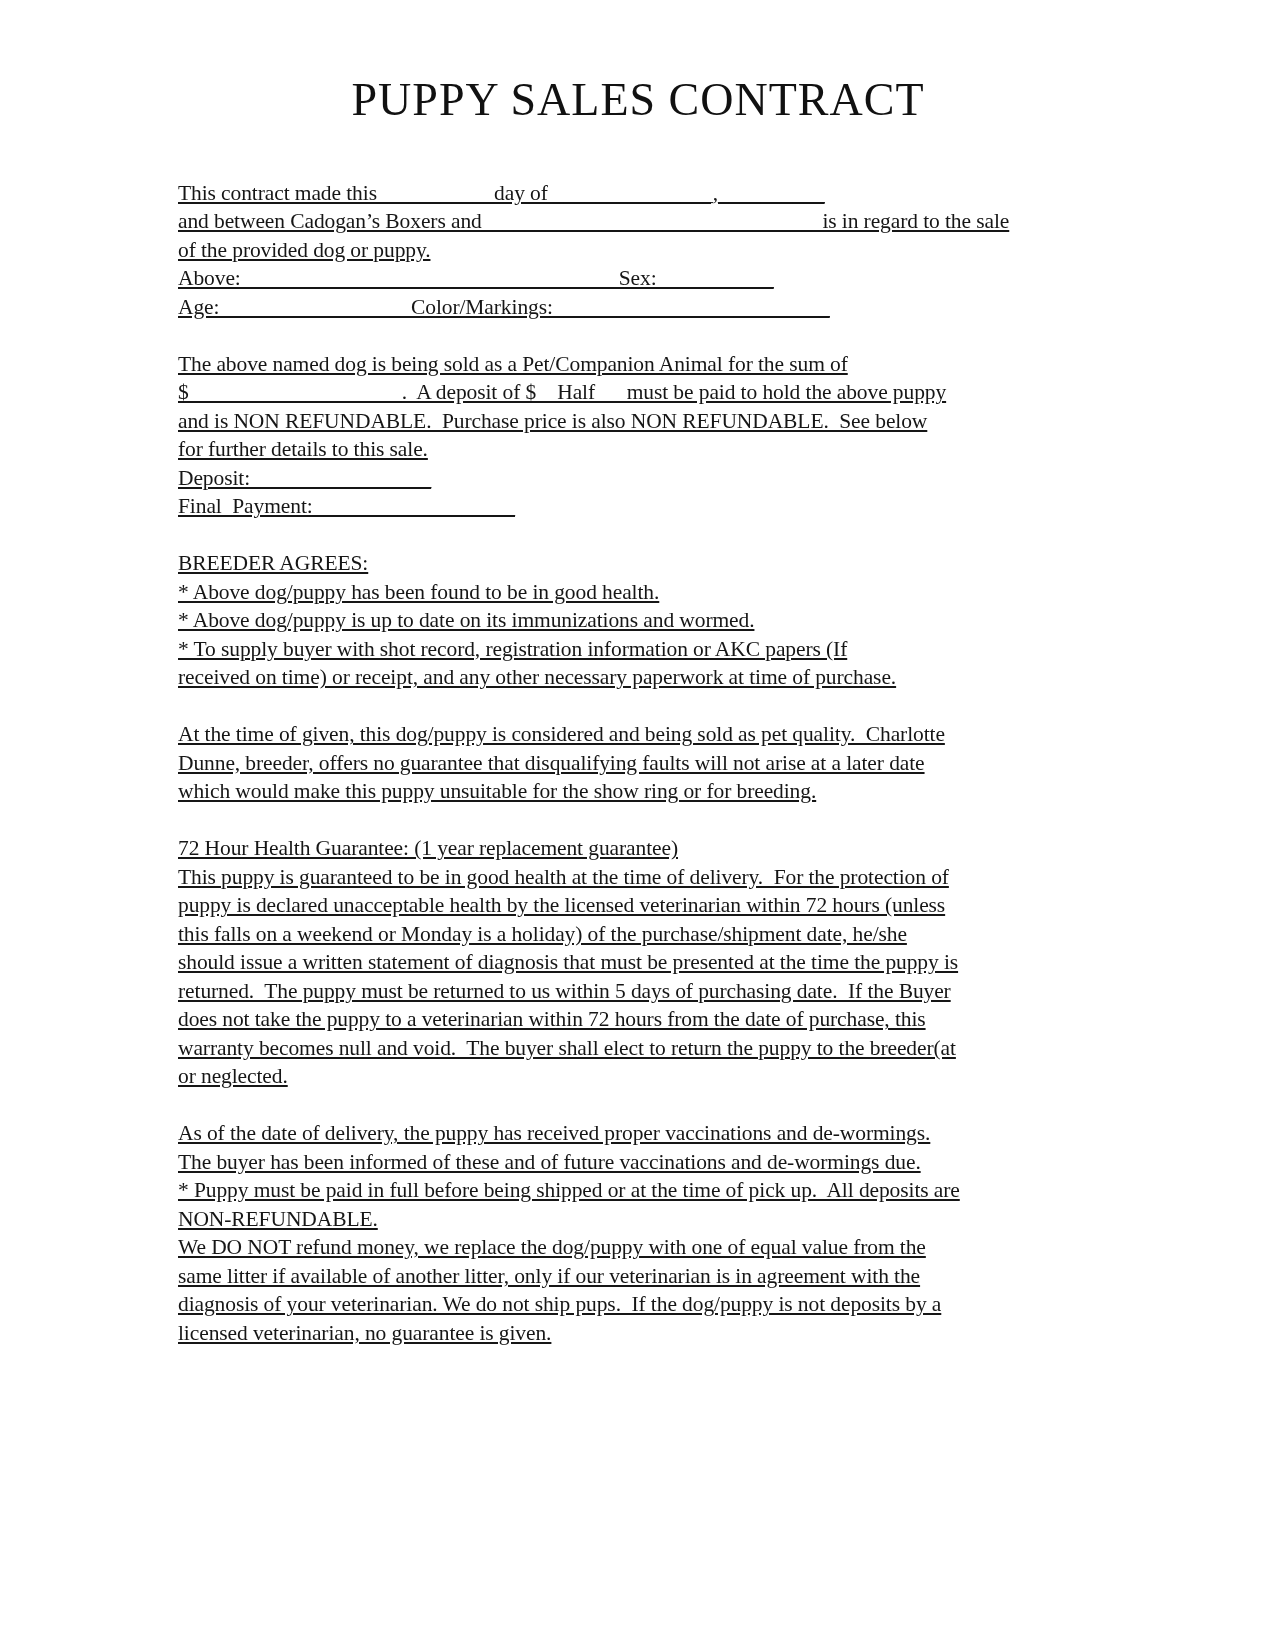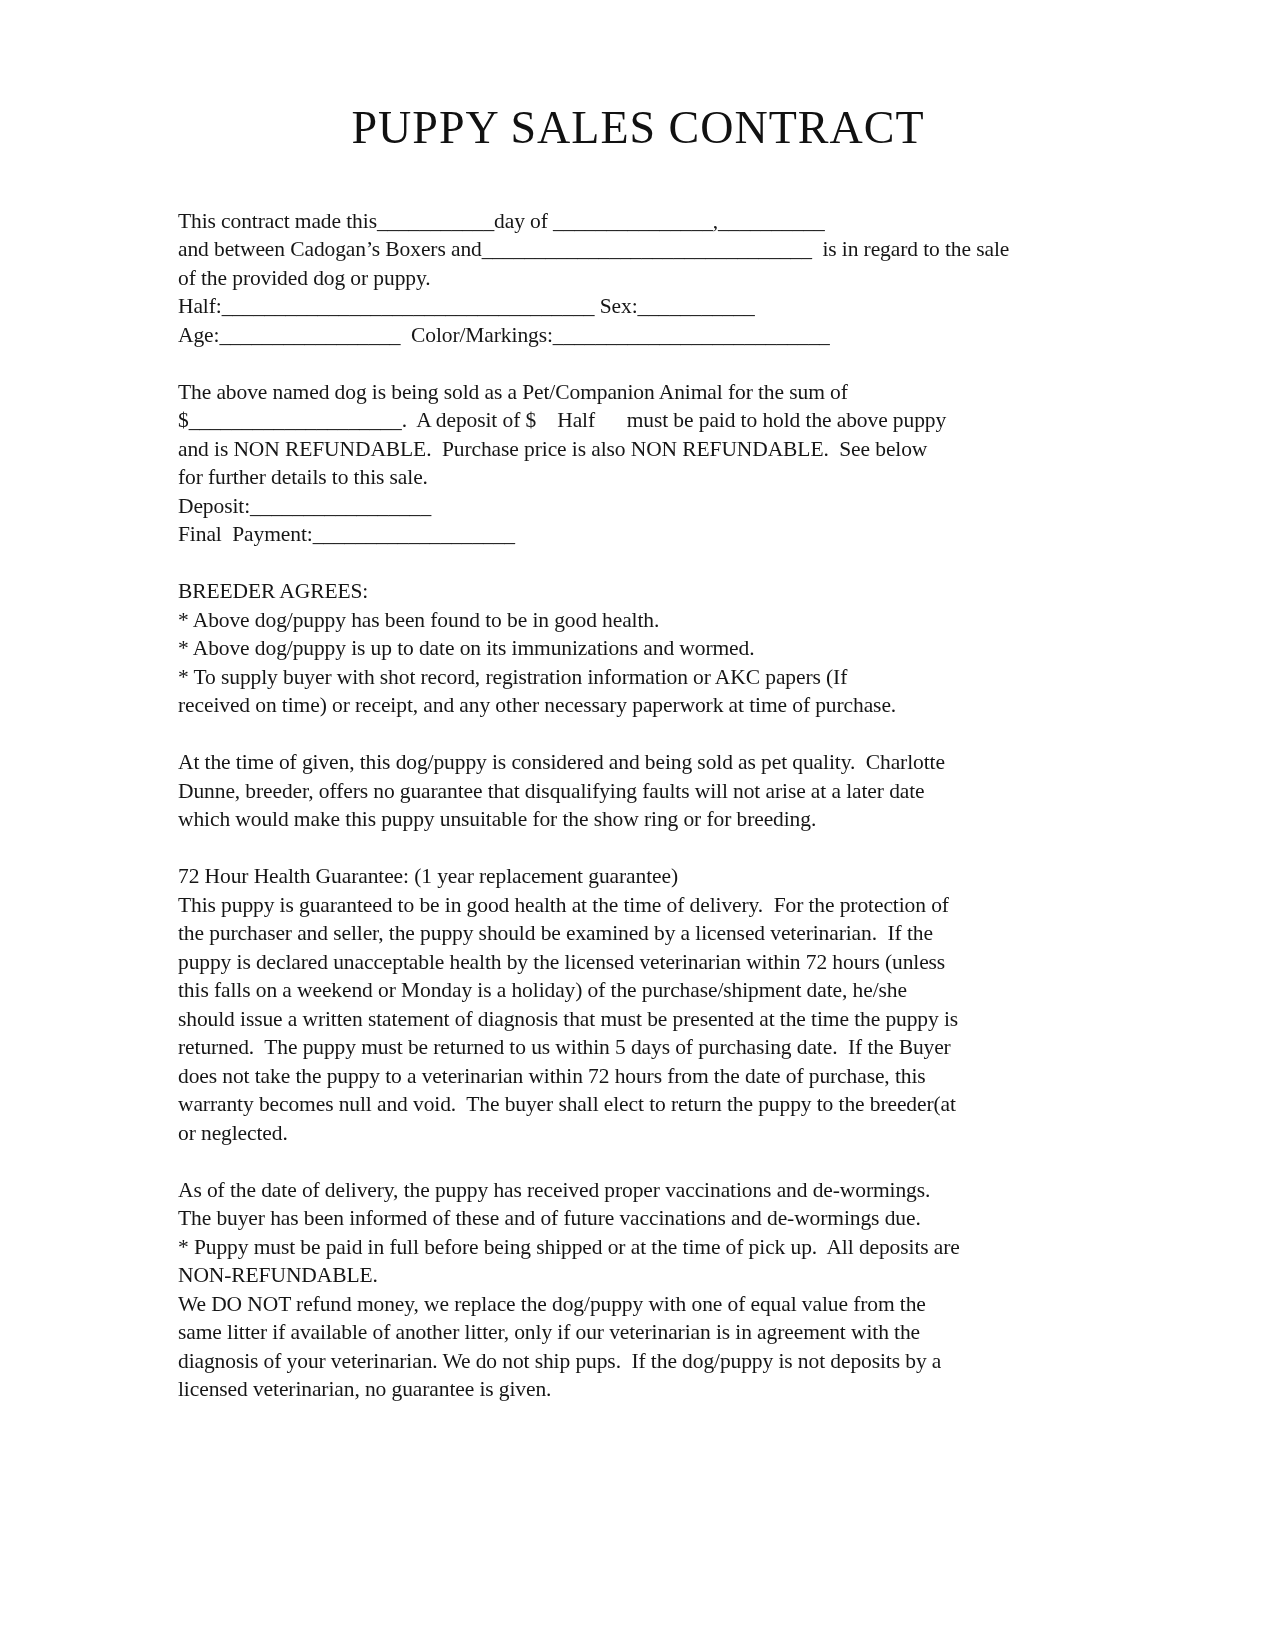--- a/index.html
+++ b/index.html
@@ -10,21 +10,21 @@
   .page {
     position: relative;
     width: 1275px;
     height: 1650px;
     background: #ffffff;
     overflow: hidden;
     font-family: "Liberation Serif", serif;
     color: #161616;
   }
   .title-wrap {
-    padding-top: 102px;
+    padding-top: 74px;
     margin-left: 178px;
     width: 920px;
     text-align: center;
   }
   .doc-title {
     font-size: 46px;
     font-weight: 400;
     letter-spacing: 1px;
     line-height: 1.15;
     color: #111111;
@@ -32,41 +32,42 @@
   .doc-body {
     margin-left: 178px;
     margin-top: 52px;
     width: 980px;
     font-size: 21.5px;
     line-height: 28.5px;
     letter-spacing: -0.1px;
   }
   .para {
     margin: 0 0 28.5px 0;
+    text-decoration: underline;
   }
   .para:last-child {
     margin-bottom: 0;
   }
   .line {
     white-space: pre;
   }
 </style>
 </head>
 <body>
 
 <div class="page">
   <div class="title-wrap">
     <div class="doc-title">PUPPY SALES CONTRACT</div>
   </div>
   <div class="doc-body">
       <div class="para">
         <div class="line">This contract made this___________day of _______________,__________</div>
         <div class="line">and between Cadogan’s Boxers and_______________________________  is in regard to the sale</div>
         <div class="line">of the provided dog or puppy.</div>
-        <div class="line">Half:___________________________________ Sex:___________</div>
+        <div class="line">Above:___________________________________ Sex:___________</div>
         <div class="line">Age:_________________  Color/Markings:__________________________</div>
       </div>
       <div class="para">
         <div class="line">The above named dog is being sold as a Pet/Companion Animal for the sum of</div>
         <div class="line">$____________________.  A deposit of $    Half      must be paid to hold the above puppy</div>
         <div class="line">and is NON REFUNDABLE.  Purchase price is also NON REFUNDABLE.  See below</div>
         <div class="line">for further details to this sale.</div>
         <div class="line">Deposit:_________________</div>
         <div class="line">Final  Payment:___________________</div>
       </div>
@@ -78,21 +79,20 @@
         <div class="line">received on time) or receipt, and any other necessary paperwork at time of purchase.</div>
       </div>
       <div class="para">
         <div class="line">At the time of given, this dog/puppy is considered and being sold as pet quality.  Charlotte</div>
         <div class="line">Dunne, breeder, offers no guarantee that disqualifying faults will not arise at a later date</div>
         <div class="line">which would make this puppy unsuitable for the show ring or for breeding.</div>
       </div>
       <div class="para">
         <div class="line">72 Hour Health Guarantee: (1 year replacement guarantee)</div>
         <div class="line">This puppy is guaranteed to be in good health at the time of delivery.  For the protection of</div>
-        <div class="line">the purchaser and seller, the puppy should be examined by a licensed veterinarian.  If the</div>
         <div class="line">puppy is declared unacceptable health by the licensed veterinarian within 72 hours (unless</div>
         <div class="line">this falls on a weekend or Monday is a holiday) of the purchase/shipment date, he/she</div>
         <div class="line">should issue a written statement of diagnosis that must be presented at the time the puppy is</div>
         <div class="line">returned.  The puppy must be returned to us within 5 days of purchasing date.  If the Buyer</div>
         <div class="line">does not take the puppy to a veterinarian within 72 hours from the date of purchase, this</div>
         <div class="line">warranty becomes null and void.  The buyer shall elect to return the puppy to the breeder(at</div>
         <div class="line">or neglected.</div>
       </div>
       <div class="para">
         <div class="line">As of the date of delivery, the puppy has received proper vaccinations and de-wormings.</div>

